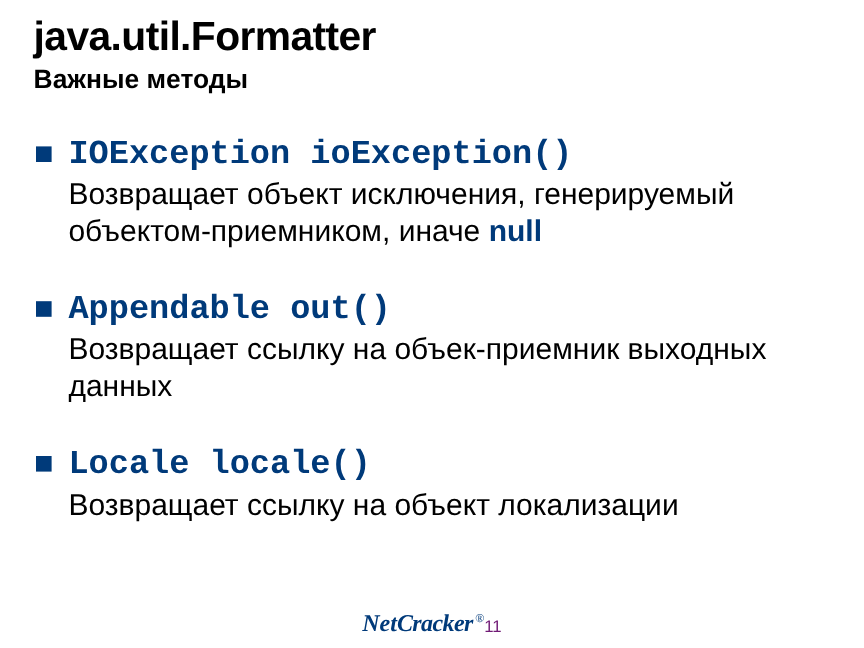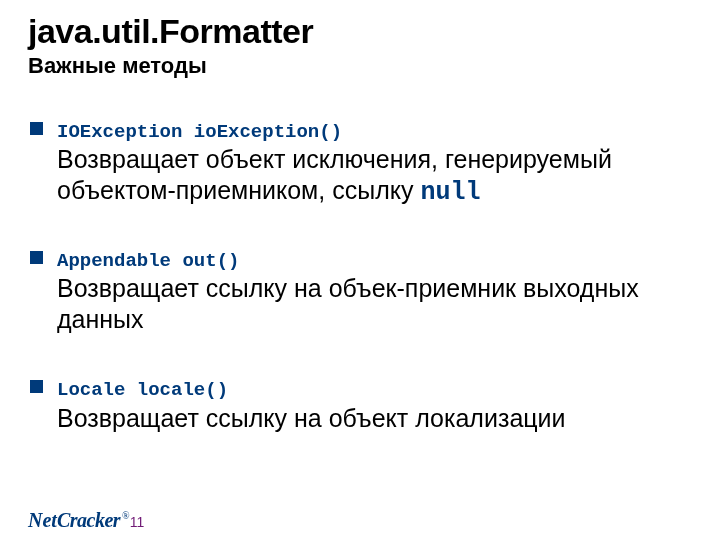--- a/index.html
+++ b/index.html
@@ -51,43 +51,43 @@
     flex: 0 0 auto;
   }
   .item-body {
     font-size: 25px;
     line-height: 1.22;
   }
   .sig {
     font-family: "Courier New", Courier, monospace;
     color: #003a7a;
     font-weight: bold;
-    font-size: 19px;
+    font-size: 28px;
     letter-spacing: 0;
   }
   .desc {
     display: block;
   }
   .code-inline {
-    font-family: Liberation Mono, monospace;
+    font-family: Liberation Sans, sans-serif;
     color: #003a7a;
     font-weight: bold;
     text-align: center;
   }
   .footer {
     position: absolute;
     left: 0;
     bottom: 0;
     width: 720px;
     height: 36px;
     box-sizing: border-box;
     padding: 0 28px 10px 28px;
     display: flex;
     align-items: flex-end;
-    justify-content: flex-start;
+    justify-content: center;
   }
   .logo {
     font-family: "Times New Roman", Times, serif;
     font-style: italic;
     font-size: 20px;
     color: #003a7a;
     line-height: 1;
   }
   .logo .net { font-weight: 800; }
   .logo .cracker { font-weight: 800; letter-spacing: -0.5px; }
@@ -111,21 +111,21 @@
   <div class="subtitle">Важные методы</div>
 
   <div class="content">
 
     <div class="item">
       <div class="item-row">
         <div class="bullet"></div>
         <div class="item-body">
           <span class="sig">IOException ioException()</span><br>
           <span class="desc">
-            <span>Возвращает объект исключения, генерируемый объектом-приемником, ссылку </span><span class="code-inline">null</span><span></span>
+            <span>Возвращает объект исключения, генерируемый объектом-приемником, иначе </span><span class="code-inline">null</span><span></span>
           </span>
         </div>
       </div>
     </div>
 
     <div class="item">
       <div class="item-row">
         <div class="bullet"></div>
         <div class="item-body">
           <span class="sig">Appendable out()</span><br>

